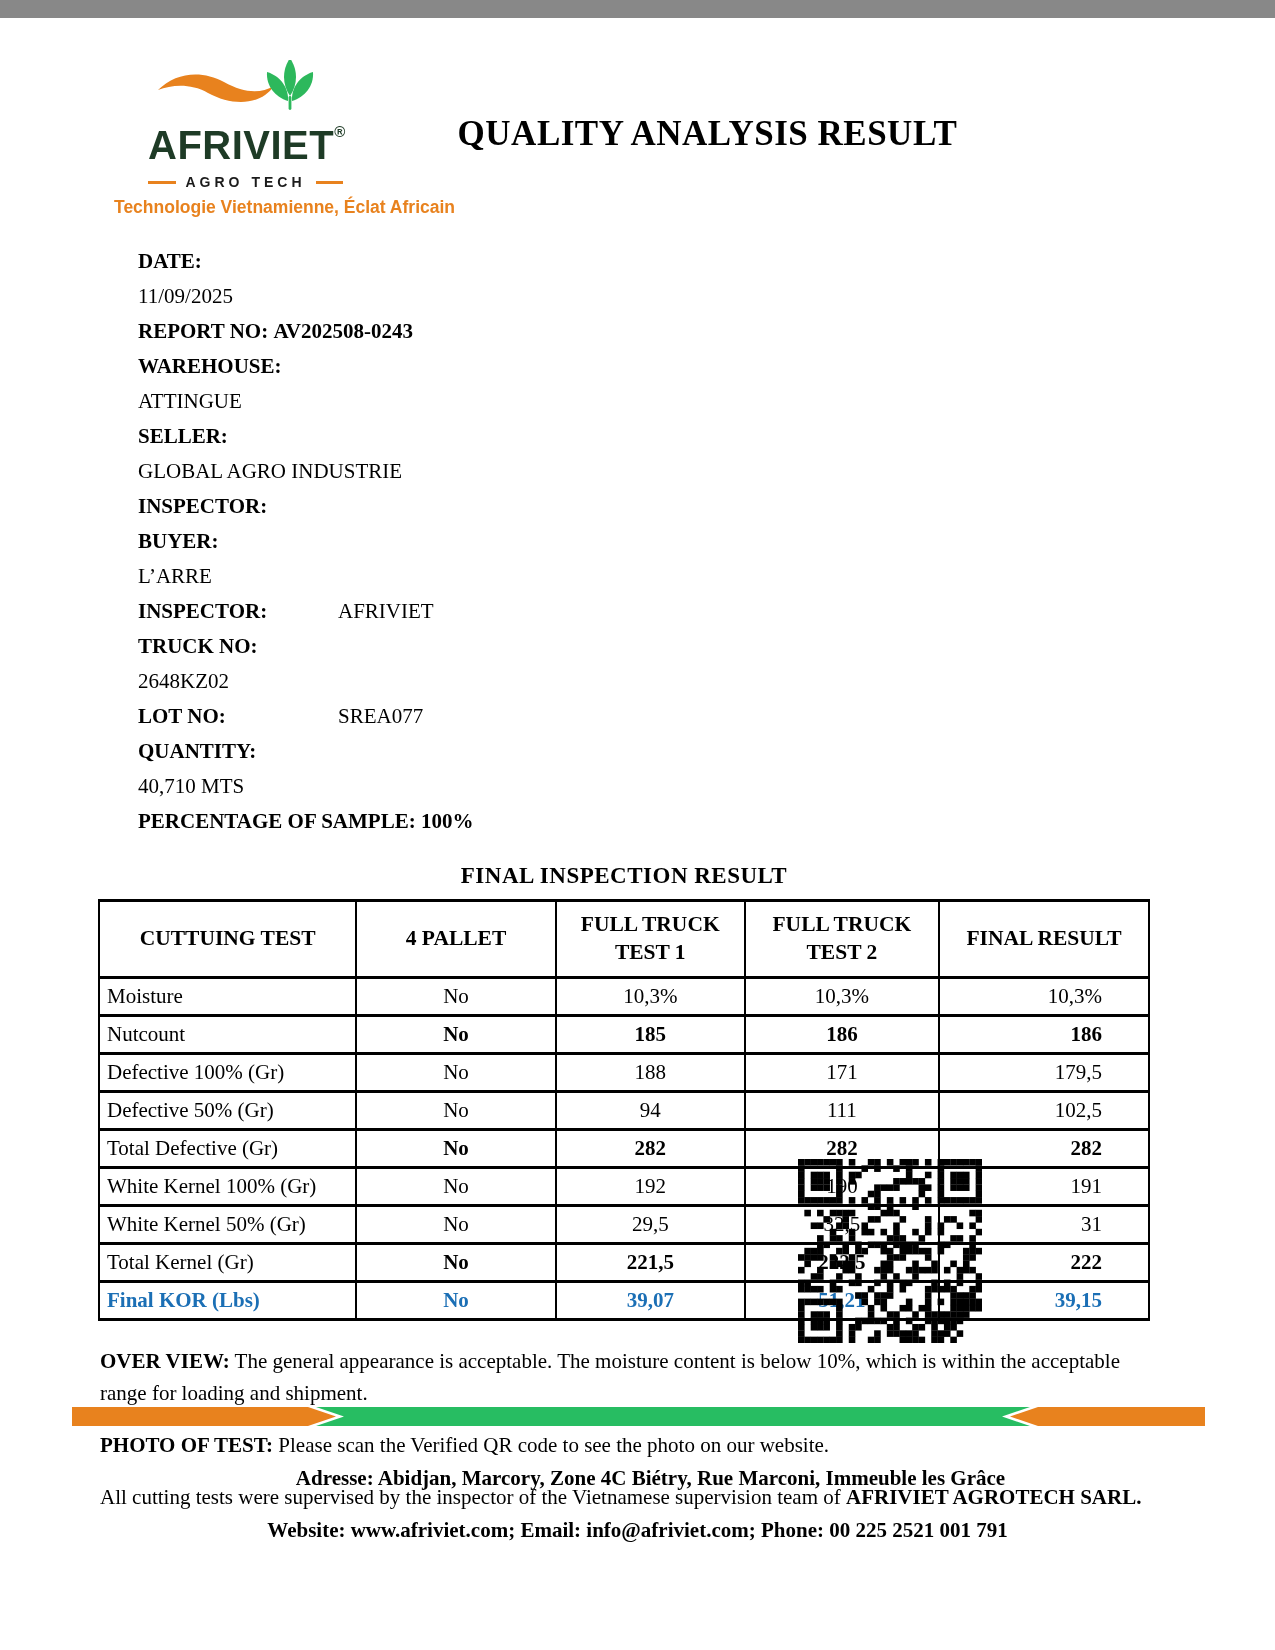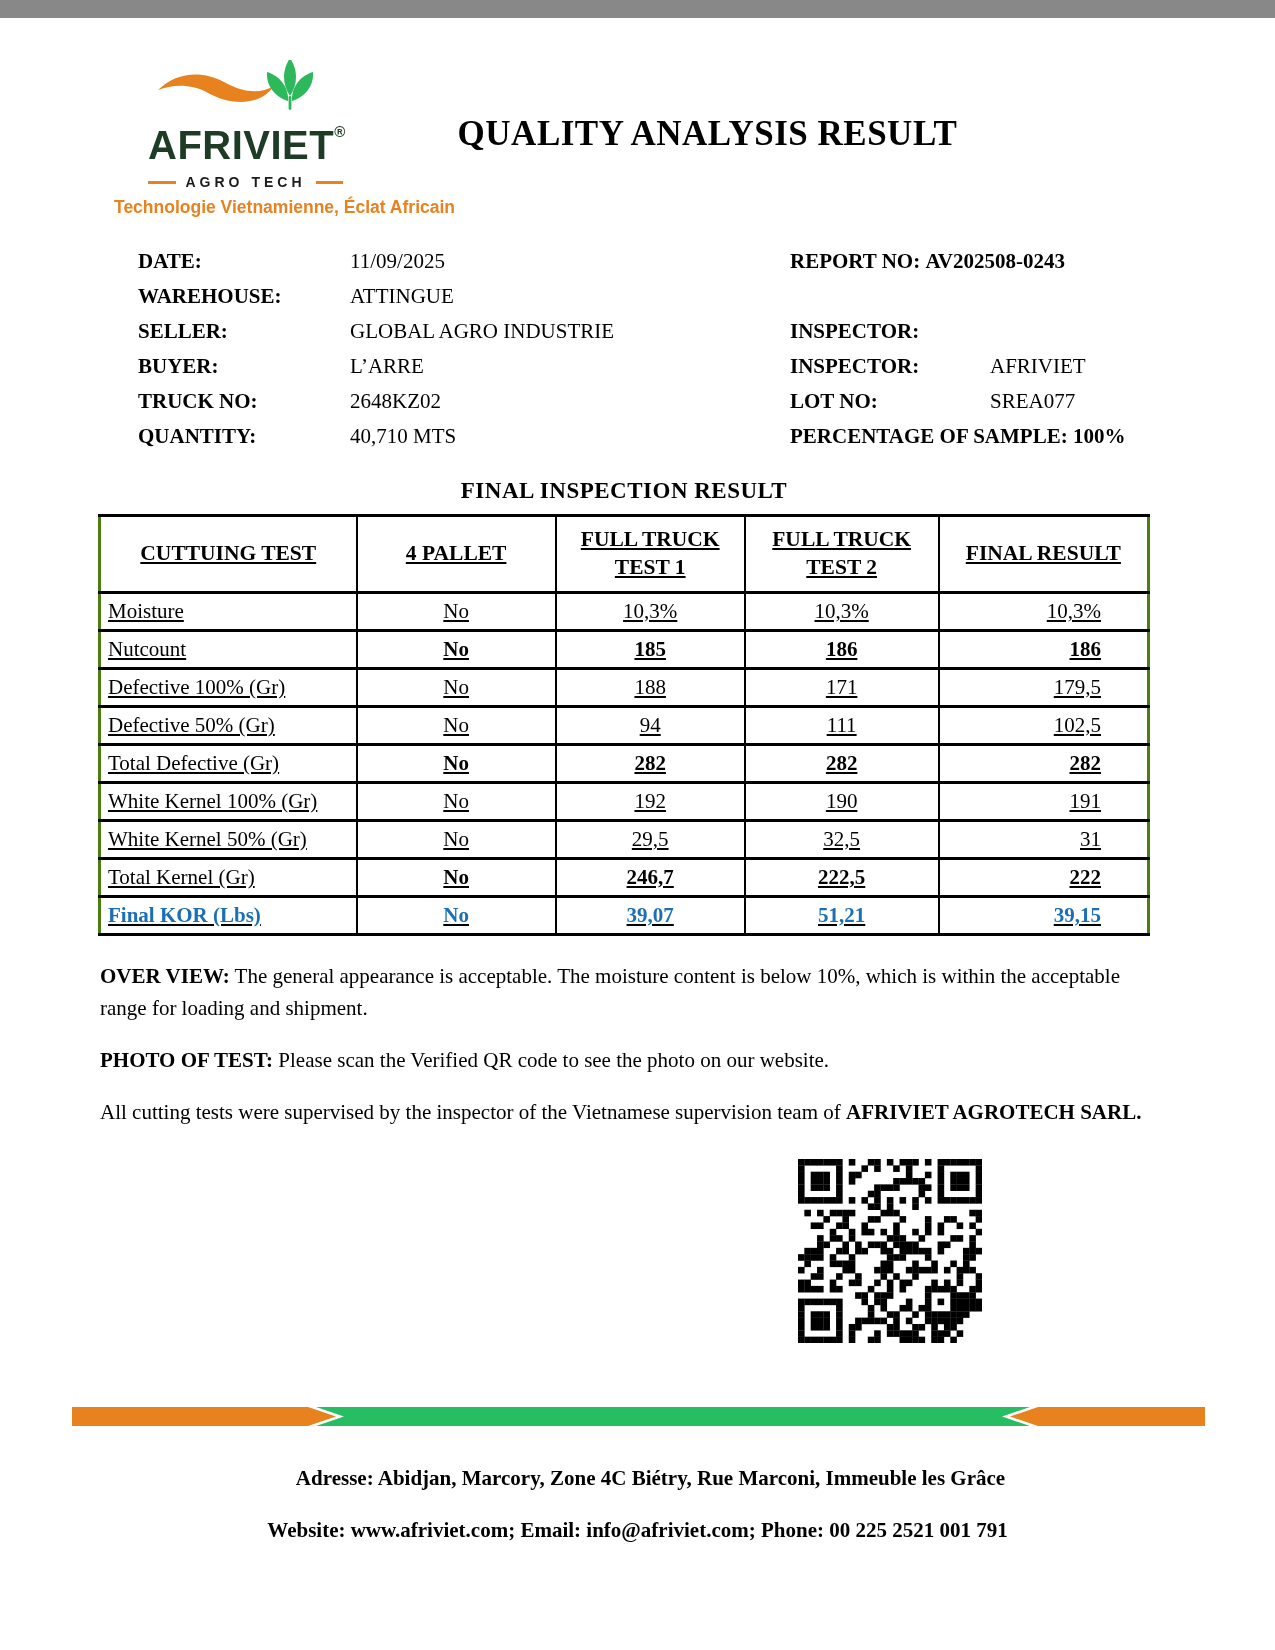--- a/index.html
+++ b/index.html
@@ -22,31 +22,31 @@
   .agro{display:flex;align-items:center;gap:10px;margin:9px 0 7px 40px;width:195px;}
   .agro .dash{height:3px;background:var(--orange);flex:1;}
   .agro .txt{font-family:"Liberation Sans",sans-serif;font-weight:700;font-size:14px;
     letter-spacing:4px;color:#1b1b1b;white-space:nowrap;}
   .tagline{font-family:"Liberation Sans",sans-serif;font-weight:700;font-size:17.5px;
     color:var(--orange);white-space:nowrap;margin-left:6px;}
   .doc-title{flex:1;text-align:center;margin-top:60px;padding-right:198px;
     font-size:35px;font-weight:700;letter-spacing:.5px;white-space:nowrap;}
   
   .meta{margin:26px 0 0 138px;font-size:21px;line-height:35px;}
-  .meta-row{display:flex;}
+  .meta-row{display:flex;flex-direction:column;}
   .m-label{width:212px;font-weight:700;flex:0 0 auto;}
   .m-value{width:440px;flex:0 0 auto;}
   .m-right{flex:1;}
   .m-rlabel{font-weight:700;}
   .m-rlabel.w200{display:inline-block;width:200px;}
   .m-rvalue.bold{font-weight:700;}
   
   .tbl-title{width:1052px;margin:24px 0 10px 98px;text-align:center;
     font-size:23px;font-weight:700;letter-spacing:.5px;}
-  table.insp{border-collapse:collapse;margin-left:98px;width:1052px;border:3px solid #4d7c0f;text-decoration:underline;}
+  table.insp{border-collapse:collapse;margin-left:98px;width:1052px;border:1px solid #4d7c0f;}
   table.insp th{border:2px solid #000;border-top-width:3px;border-bottom-width:3px;
     font-size:21.5px;font-weight:700;padding:9px 18px;line-height:1.3;text-align:center;}
   table.insp td{border:2px solid #000;border-top-width:3px;border-bottom-width:3px;
     font-size:21px;height:33px;padding:1px 4px;text-align:center;}
   table.insp td:first-child{text-align:left;padding-left:7px;}
   table.insp td:last-child{text-align:right;padding-right:46px;}
   table.insp td.b{font-weight:700;}
   table.insp tr.kor td{color:var(--kor-blue);font-weight:700;}
   
   .para{width:1055px;margin:24px 0 0 100px;font-size:21px;line-height:1.55;}
@@ -191,21 +191,21 @@
         <tr>
           <td>White Kernel 50% (Gr)</td>
           <td>No</td>
           <td>29,5</td>
           <td>32,5</td>
           <td>31</td>
         </tr>
         <tr>
           <td>Total Kernel (Gr)</td>
           <td class="b">No</td>
-          <td class="b">246,7</td>
+          <td class="b">221,5</td>
           <td class="b">222,5</td>
           <td class="b">222</td>
         </tr>
         <tr class="kor">
           <td>Final KOR (Lbs)</td>
           <td class="b">No</td>
           <td class="b">39,07</td>
           <td class="b">51,21</td>
           <td class="b">39,15</td>
         </tr>

